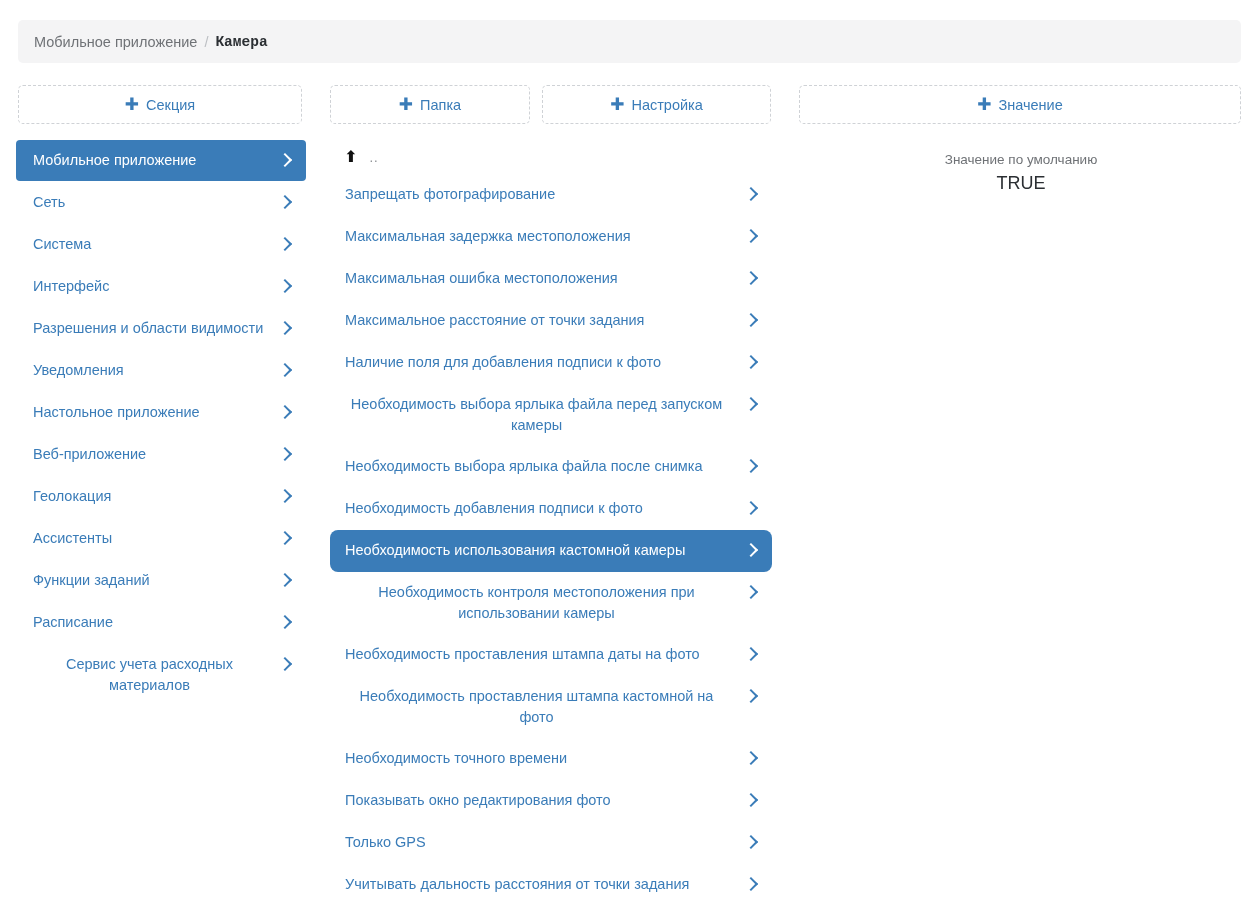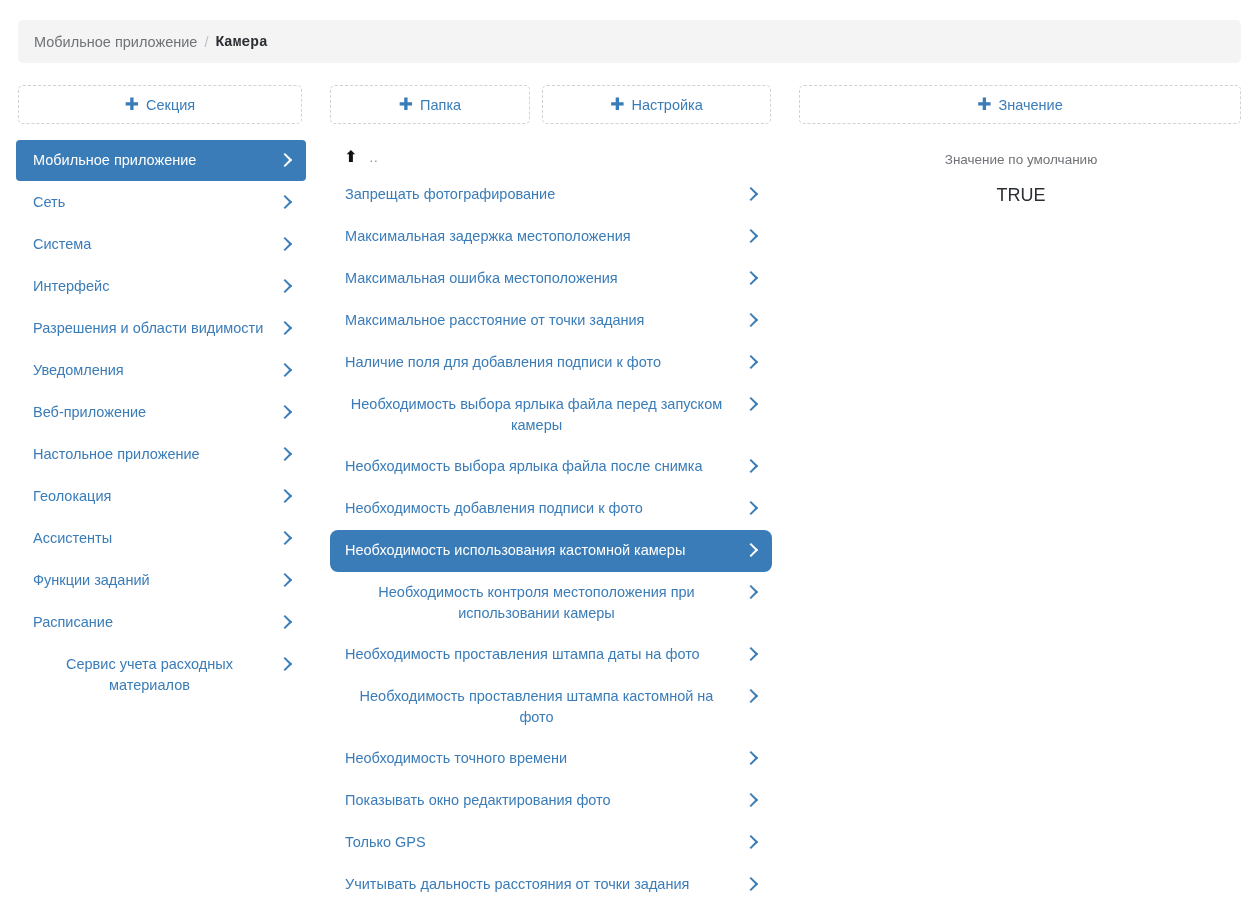--- a/index.html
+++ b/index.html
@@ -130,21 +130,21 @@
   
   .detail-label {
     color: #6f7276;
     font-size: 13.5px;
     line-height: 19px;
   }
   .detail-value {
     color: #2b2f33;
     font-size: 18px;
     line-height: 25px;
-    margin-top: 14px;
+    margin-top: 2px;
   }
 </style>
 </head>
 <body>
 
 <div class="page">
 
   <div class="breadcrumb-bar">
     <span class="bc-link">Мобильное приложение</span>
     <span class="bc-sep">/</span>
@@ -187,25 +187,25 @@
       </div>
       <div class="srow">
         <span class="label">Разрешения и области видимости</span>
         <span class="chev"></span>
       </div>
       <div class="srow">
         <span class="label">Уведомления</span>
         <span class="chev"></span>
       </div>
       <div class="srow">
+        <span class="label">Настольное приложение</span>
+        <span class="chev"></span>
+      </div>
+      <div class="srow">
         <span class="label">Веб-приложение</span>
-        <span class="chev"></span>
-      </div>
-      <div class="srow">
-        <span class="label">Настольное приложение</span>
         <span class="chev"></span>
       </div>
       <div class="srow">
         <span class="label">Геолокация</span>
         <span class="chev"></span>
       </div>
       <div class="srow">
         <span class="label">Ассистенты</span>
         <span class="chev"></span>
       </div>

